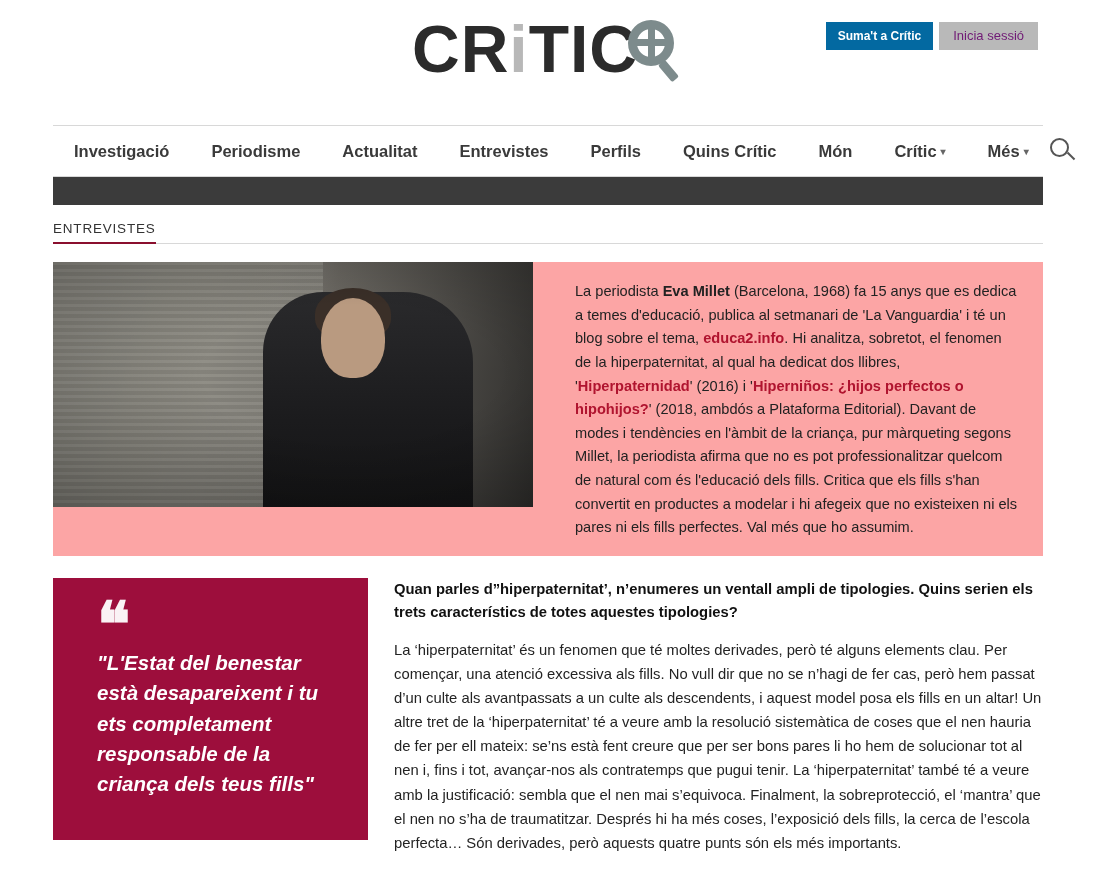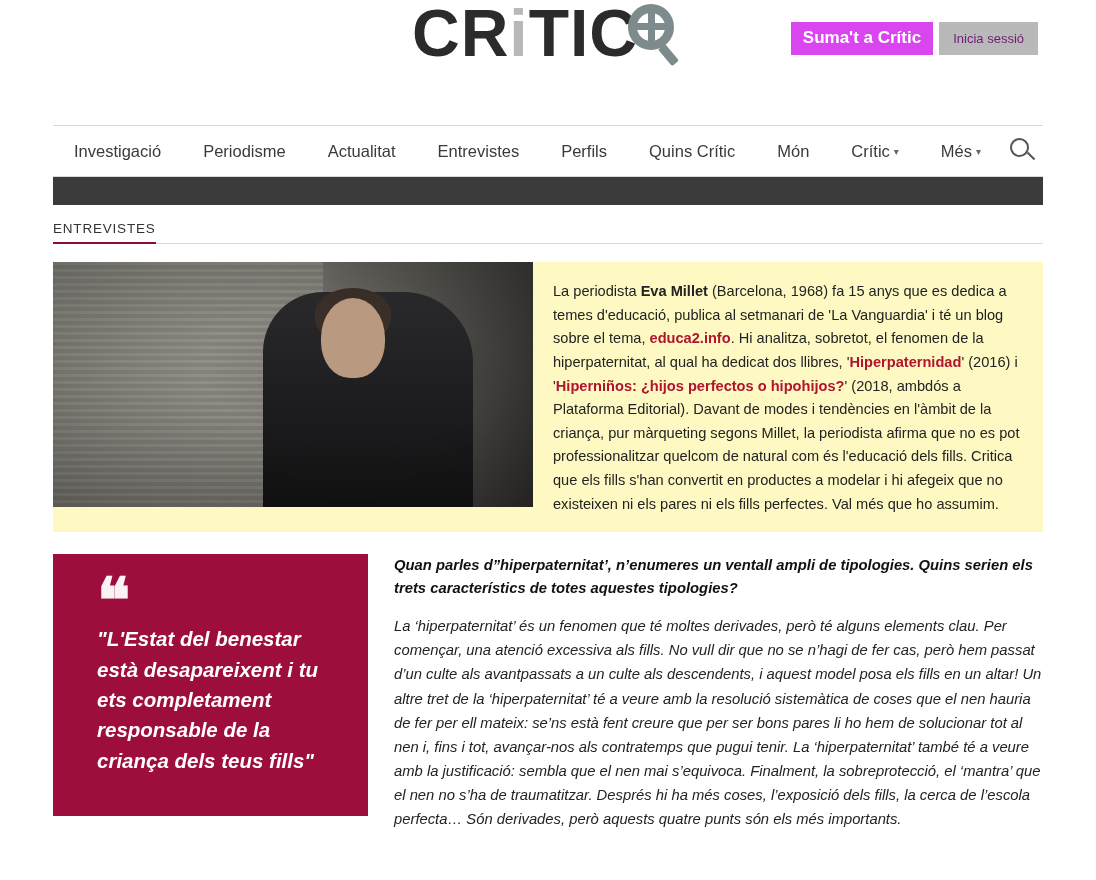--- a/index.html
+++ b/index.html
@@ -15,21 +15,21 @@
 
   
   .topbar {
     position: relative;
     height: 125px;
     background: #ffffff;
   }
   .logo-wrap {
     position: absolute;
     left: 0; right: 0;
-    top: 0;
+    top: 16px;
     text-align: center;
   }
   .logo {
     font-family: "Liberation Sans", sans-serif;
     font-weight: bold;
     font-size: 66px;
     letter-spacing: 1px;
     color: #2b2b2b;
     line-height: 1;
     display: inline-block;
@@ -76,23 +76,23 @@
     color: #555;
   }
   .top-buttons {
     position: absolute;
     right: 58px;
     top: 22px;
     display: flex;
     gap: 6px;
   }
   .btn-suma {
-    background: #d946ef;
+    background: #0369a1;
     color: #fff;
-    font-size: 17px;
+    font-size: 12px;
     font-weight: bold;
     padding: 6px 12px 7px;
     border: none;
     cursor: pointer;
   }
   .btn-inicia {
     background: #b9b9b9;
     color: #701a75;
     font-size: 13px;
     padding: 6px 14px 7px;
@@ -103,20 +103,21 @@
   
   .navbar {
     width: 990px;
     margin: 0 auto;
     border-top: 1px solid #d8d8d8;
     border-bottom: 1px solid #d8d8d8;
     height: 52px;
     display: flex;
     align-items: center;
     position: relative;
+    font-weight: bold;
   }
   .nav-items {
     display: flex;
     align-items: center;
     gap: 0px;
     flex: 1;
   }
   .nav-item {
     font-size: 16.5px;
     color: #3a3a3a;
@@ -202,21 +203,22 @@
   }
   .byline .date {
     margin-left: 18px;
     color: #444;
   }
 
   
   .intro {
     display: flex;
     margin-top: 18px;
-    background: #fef9c3;
+    background: #fca5a5;
+    gap: 22px;
   }
   .intro-photo {
     width: 480px;
     height: 245px;
     flex: 0 0 480px;
     position: relative;
     overflow: hidden;
     background: #6f6f6f;
   }
   
@@ -306,21 +308,21 @@
     font-size: 14.8px;
     line-height: 1.63;
     color: #232323;
   }
   .q-lead {
     font-weight: bold;
     color: #111;
     margin: 0 0 16px 0;
     line-height: 1.55;
   }
-  .body-col p { margin: 0 0 14px 0; font-style: italic; }
+  .body-col p { margin: 0 0 14px 0; }
 </style>
 </head>
 <body>
 
 <div class="topbar">
 
   <div class="logo-wrap">
     <span class="logo"><span>CR</span><span class="dot-i">i</span><span>TIC</span><span class="logo-magnifier"><span class="lens"></span><span class="plus-v"></span><span class="plus-h"></span><span class="handle"></span></span></span>
   </div>
 

